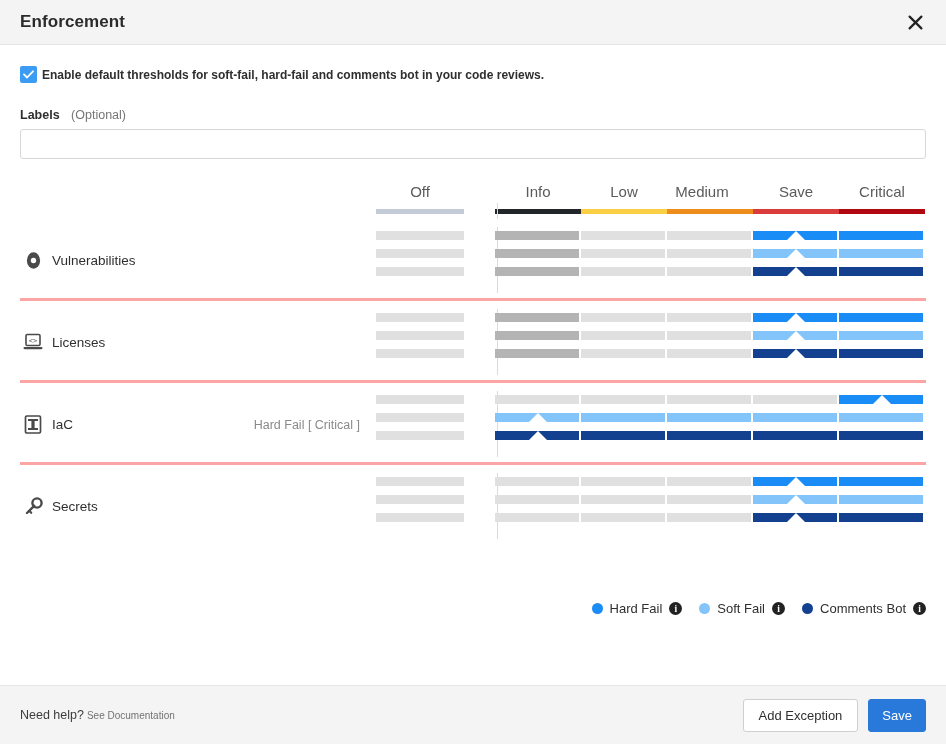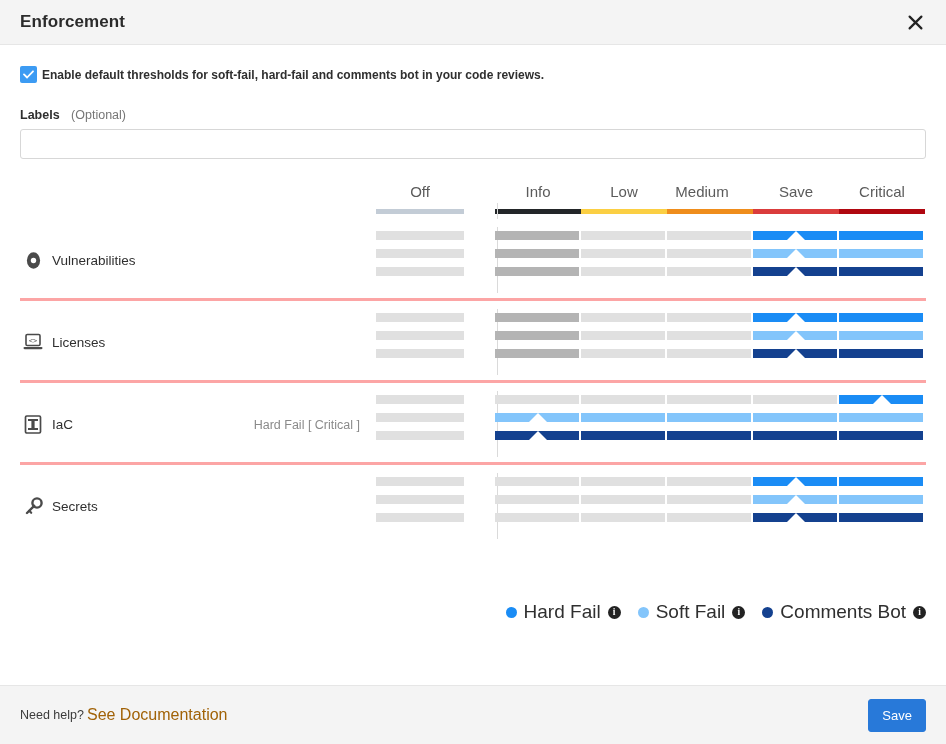--- a/index.html
+++ b/index.html
@@ -150,41 +150,41 @@
   }
 
   
   .legend {
     position: absolute;
     right: 20px; top: 556px;
     display: flex; align-items: center; gap: 17px;
   }
   .leg-item { display: flex; align-items: center; gap: 7px; }
   .leg-dot { width: 11px; height: 11px; border-radius: 50%; }
-  .leg-text { font-size: 19px; color: #2f2f2f; }
+  .leg-text { font-size: 13px; color: #2f2f2f; }
   .info-i {
     width: 13px; height: 13px; border-radius: 50%;
     background: #222; color: #fff;
     font-size: 9.5px; font-weight: bold;
     display: flex; align-items: center; justify-content: center;
     font-family: "Liberation Serif", serif;
     cursor: pointer;
   }
 
   
   .modal-footer {
     height: 59px; min-height: 59px;
     background: #f4f4f4;
     border-top: 1px solid #e6e6e6;
     display: flex; align-items: center;
     padding: 0 20px;
   }
   .help-text { font-size: 12.5px; color: #3b3b3b; }
   .help-link {
-    font-size: 16px; color: #a16207; text-decoration: none;
+    font-size: 10px; color: #737373; text-decoration: none;
     cursor: pointer; margin-left: 3px;
   }
   .foot-btns { margin-left: auto; display: flex; align-items: center; gap: 10px; }
   .btn {
     font-family: inherit; font-size: 13px;
     border-radius: 3px; cursor: pointer;
     height: 33px; padding: 0 15px;
     display: flex; align-items: center; justify-content: center;
   }
   .btn-secondary {
@@ -426,17 +426,18 @@
           <span class="info-i">i</span>
         </div>
       </div>
 
   </div>
 
   <div class="modal-footer">
     <span class="help-text">Need help?</span>
     <a class="help-link">See Documentation</a>
     <div class="foot-btns">
+      <div class="btn btn-secondary">Add Exception</div>
       <div class="btn btn-primary">Save</div>
     </div>
   </div>
 
 </div>
 
 </body></html>

